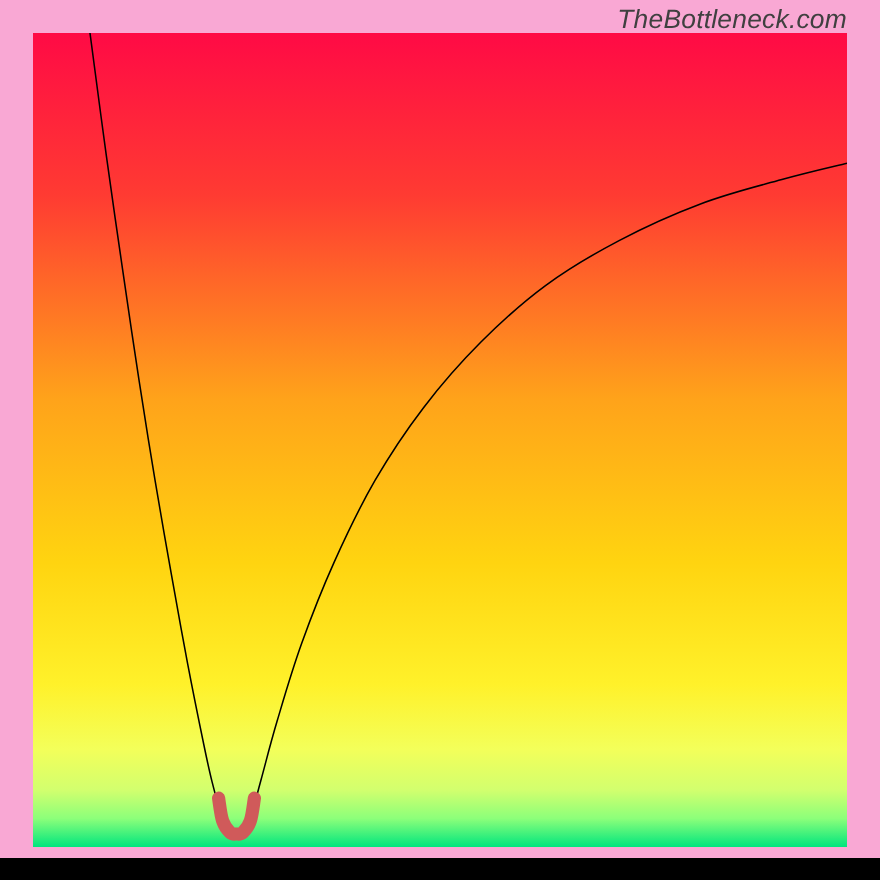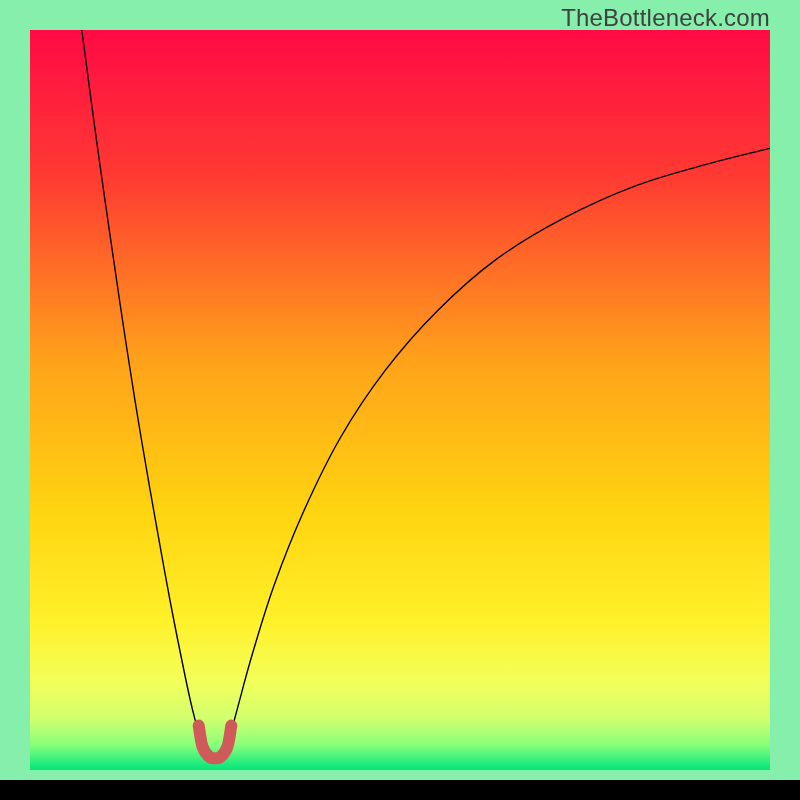--- a/index.html
+++ b/index.html
@@ -7,21 +7,22 @@
     padding: 0;
     width: 800px;
     height: 800px;
     background: #000;
     overflow: hidden;
   }
   .frame {
     position: absolute;
     left: 0; top: 0;
     width: 800px; height: 780px;
-    background: #86efac;
+    background: #f9a8d4;
+    font-style: italic;
   }
   .plot {
     position: absolute;
     left: 30px;
     top: 30px;
     width: 740px;
     height: 740px;
   }
   .watermark {
     position: absolute;

